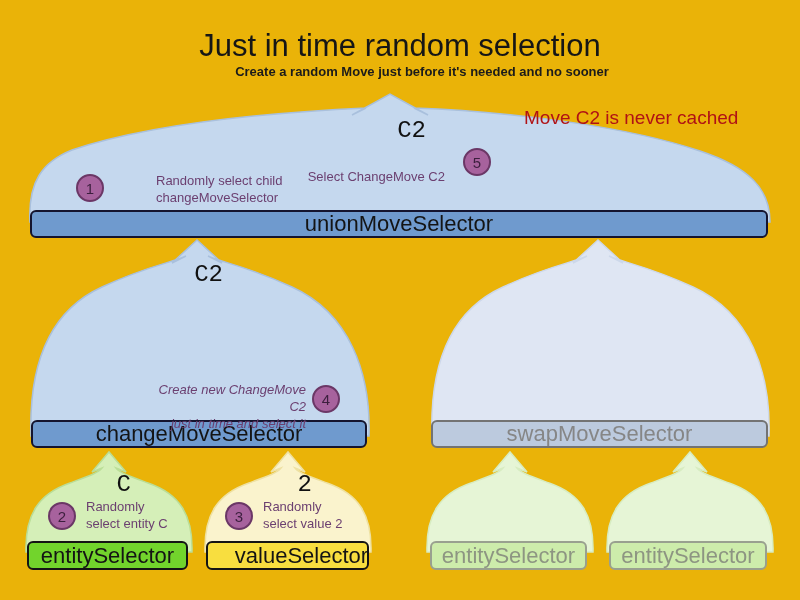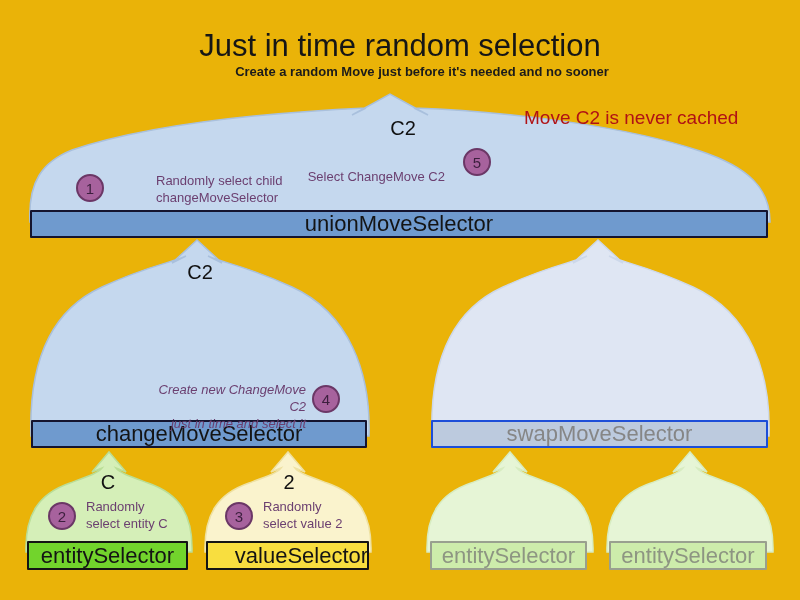--- a/index.html
+++ b/index.html
@@ -7,36 +7,36 @@
     position:relative;width:800px;height:600px;overflow:hidden;
     font-family:"Liberation Sans", sans-serif;background:#eab308;
   }
   .stage svg{position:absolute;left:0;top:0;}
   .title{position:absolute;left:0;top:28px;width:100%;text-align:center;
          font-size:31px;color:#161616;}
   .subtitle{position:absolute;left:0;top:64px;width:100%;text-align:center;
             font-size:13px;font-weight:bold;color:#1b1b1b;margin-left:22px;}
   .note{position:absolute;left:524px;top:107px;font-size:19px;color:#b01215;}
   .bar{position:absolute;display:flex;align-items:center;justify-content:center;
-       border-radius:1px;font-size:22px;color:#141414;box-sizing:border-box;
+       border-radius:6px;font-size:22px;color:#141414;box-sizing:border-box;
        white-space:nowrap;}
   .bar.blue{background:#6f9ace;border:2px solid #14142f;}
-  .bar.faded-blue{background:#bccade;border:2px solid #1d4ed8;color:#868686;}
+  .bar.faded-blue{background:#bccade;border:2px solid #737373;color:#868686;}
   .bar.green{background:#72d42c;border:2px solid #141414;}
   .bar.yellow{background:#f8de3f;border:2px solid #141414;padding-left:28px;}
   .bar.faded-green{background:#cdecab;border:2px solid #99a08f;color:#8d9582;}
   .step-circle{position:absolute;width:28px;height:28px;border-radius:50%;
        background:#a7629d;border:2px solid #6b3766;color:#3c1f3e;
        display:flex;align-items:center;justify-content:center;font-size:15px;
        box-sizing:border-box;}
   .annotation{position:absolute;font-size:13px;color:#6b3f70;
        white-space:pre-line;line-height:1.32;}
   .annotation.right{text-align:right;}
-  .io-label{position:absolute;font-size:20px;color:#111;text-align:center;
-       white-space:nowrap;}
+  .io-label{position:absolute;font-size:24px;color:#111;text-align:right;
+       white-space:nowrap;font-family:Liberation Mono, monospace;}
 </style>
 </head>
 <body>
 
 <div class="stage">
 
   <svg width="800" height="600" viewBox="0 0 800 600">
     <path d="M 30,222 C 28,182 42,162 72,150 C 150,124 262,113 366,108
          L 352,115 L 390,94 L 428,115 L 414,108
          C 520,112 632,128 700,151 C 748,167 770,188 770,222 Z" fill="#c5d8ee" stroke="#a9c0dd" stroke-width="1.5"></path>

